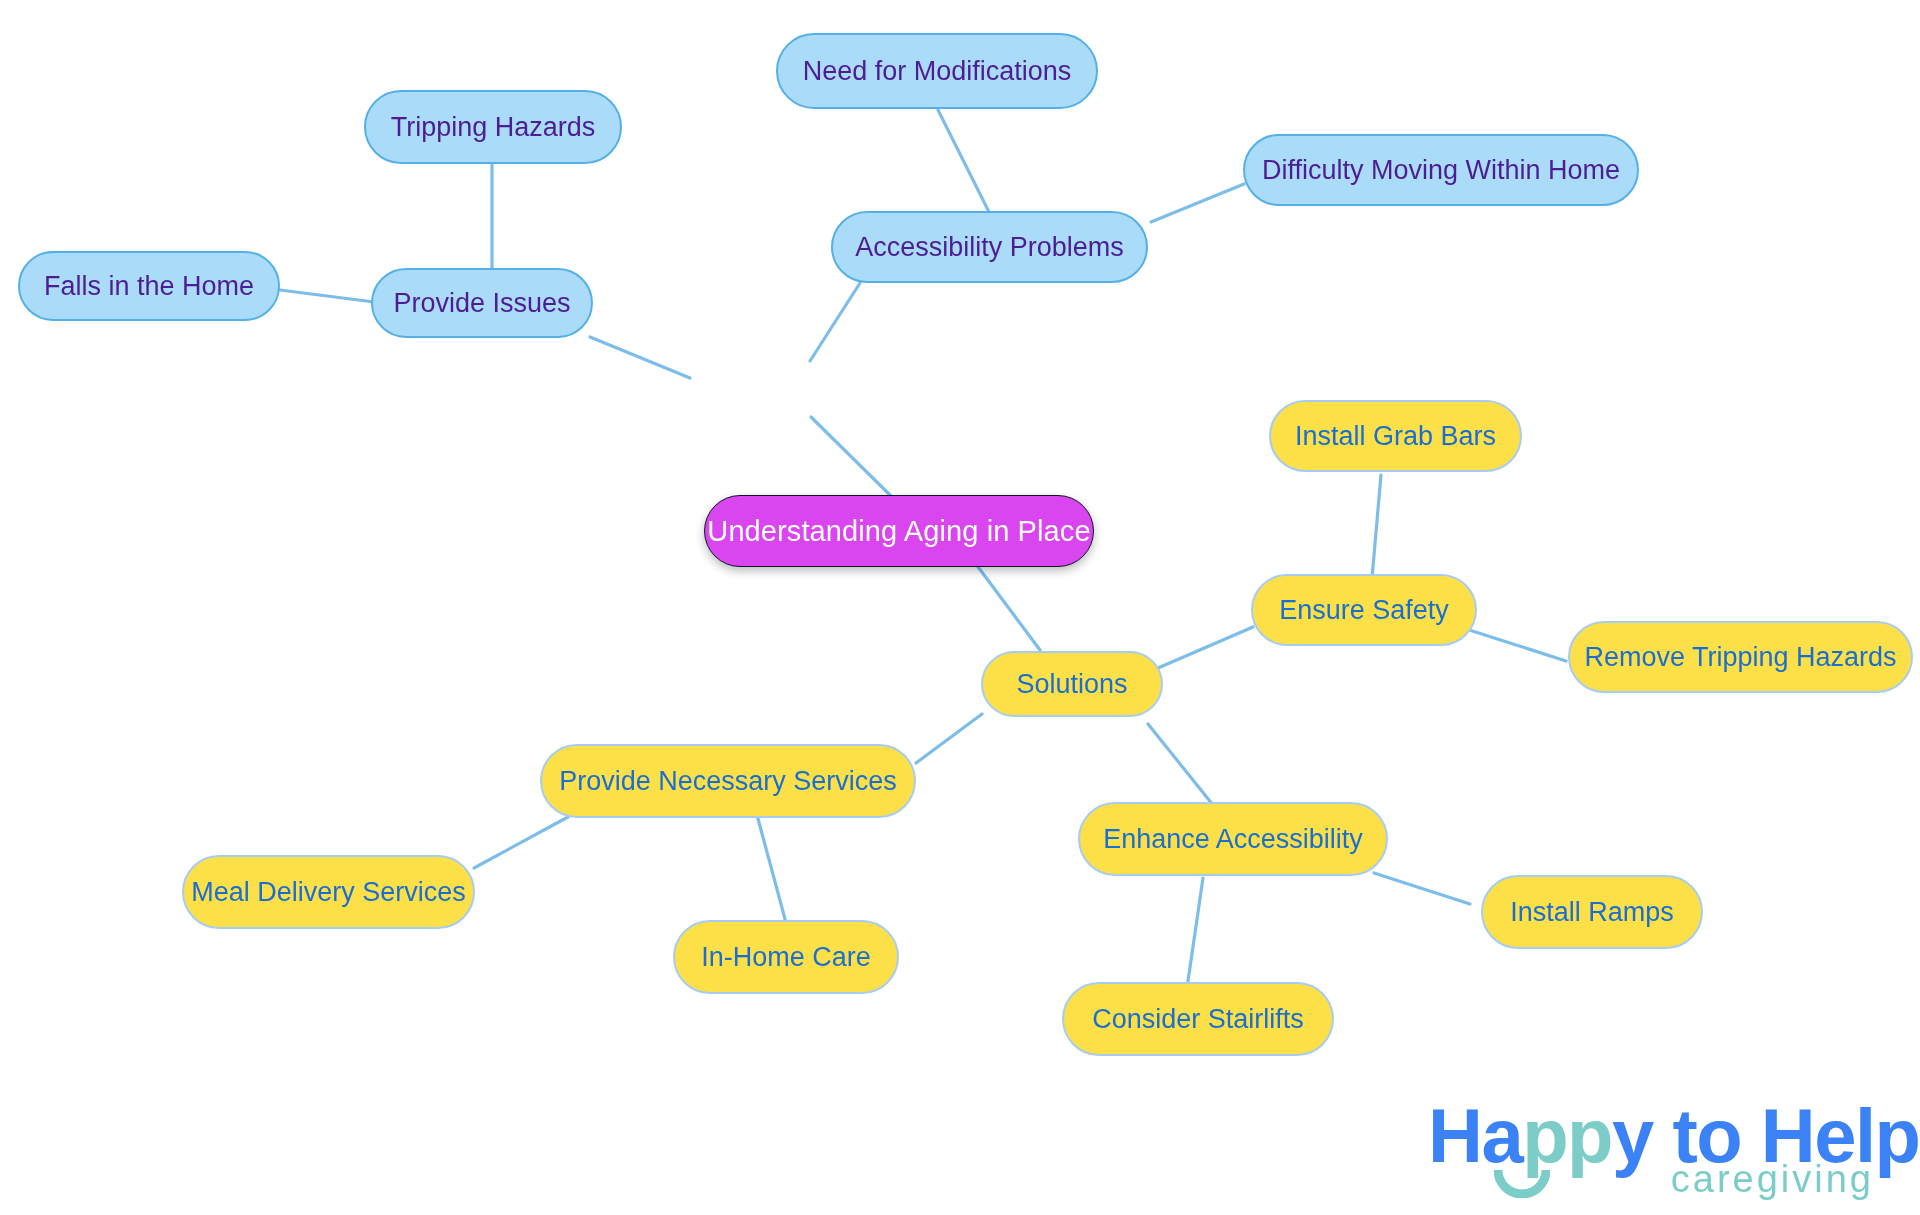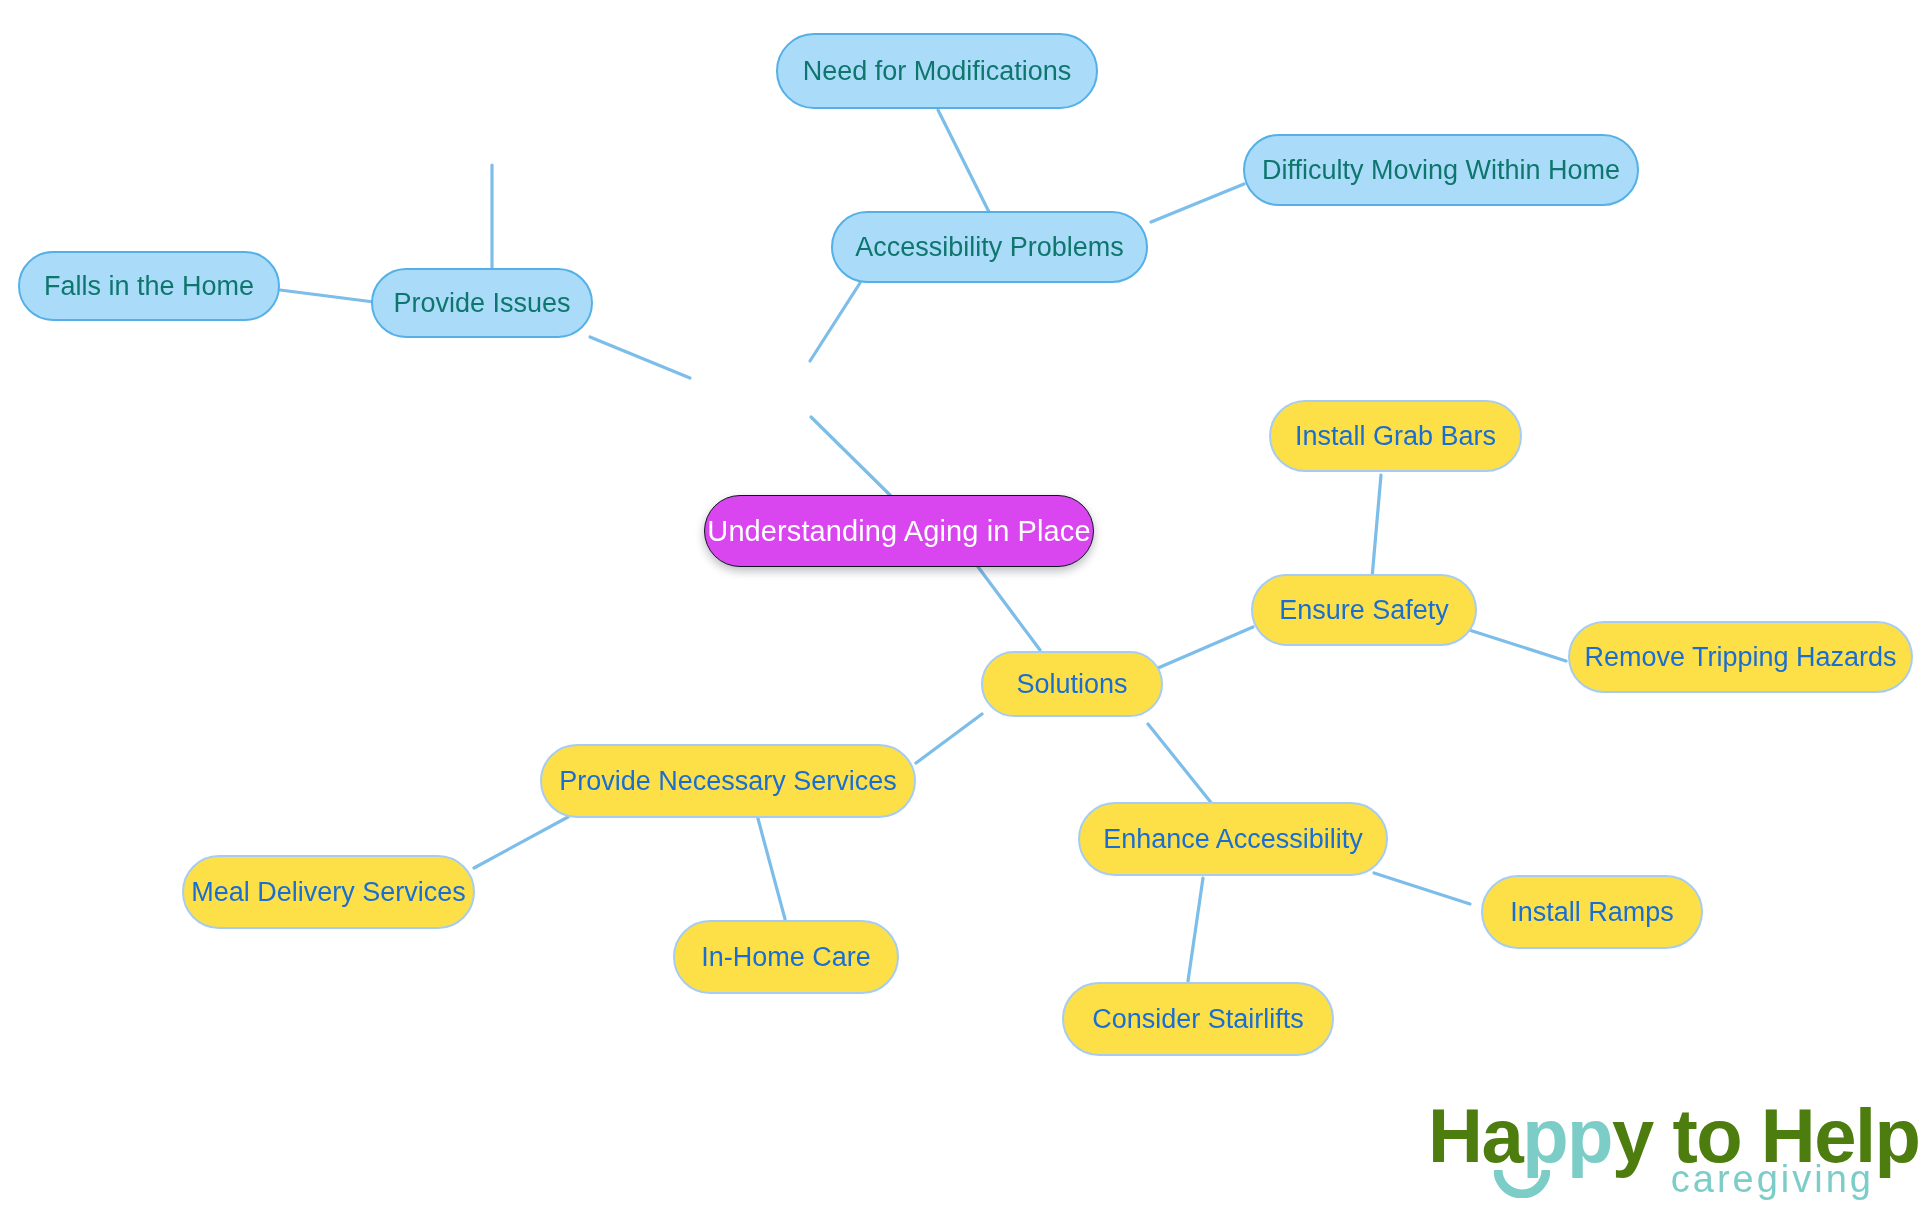--- a/index.html
+++ b/index.html
@@ -43,21 +43,21 @@
     color: #ffffff;
     border-radius: 48px;
     font-size: 29px;
     letter-spacing: 0.1px;
     box-shadow: 0 4px 10px rgba(10,16,28,0.28);
     border: 1px solid #0e1420;
   }
   .node-branch-a {
     background: #aadcfa;
     border: 2px solid #54b0e6;
-    color: #0f766e;
+    color: #4c1d95;
     border-radius: 40px;
     font-size: 27px;
   }
   .node-branch-b {
     background: #fde047;
     border: 2px solid #a6cdf1;
     color: #1a6ed2;
     border-radius: 40px;
     font-size: 27px;
   }
@@ -73,21 +73,21 @@
   #logo-wordmark {
     position: absolute;
     left: 0;
     top: 0;
     font-size: 76px;
     font-weight: bold;
     letter-spacing: -1.5px;
     line-height: 1;
     white-space: nowrap;
   }
-  .logo-coral { color: #4d7c0f; }
+  .logo-coral { color: #3b82f6; }
   .logo-teal  { color: #7ccdc8; text-align: center; }
   #logo-sub {
     position: absolute;
     right: 4px;
     top: 62px;
     font-size: 38px;
     letter-spacing: 3px;
     color: #7ccdc8;
     line-height: 1;
     white-space: nowrap;
@@ -150,20 +150,23 @@
 
 
   <div class="node node-branch-a" style="left:371px; top:268px; width:222px; height:70px;">
     <span>Provide Issues</span>
   </div>
 
   <div class="node node-branch-a" style="left:18px; top:251px; width:262px; height:70px;">
     <span>Falls in the Home</span>
   </div>
 
+  <div class="node node-branch-a" style="left:364px; top:90px; width:258px; height:74px;">
+    <span>Tripping Hazards</span>
+  </div>
 
   <div class="node node-branch-a" style="left:831px; top:211px; width:317px; height:72px;">
     <span>Accessibility Problems</span>
   </div>
 
   <div class="node node-branch-a" style="left:776px; top:33px; width:322px; height:76px;">
     <span>Need for Modifications</span>
   </div>
 
   <div class="node node-branch-a" style="left:1243px; top:134px; width:396px; height:72px;">

